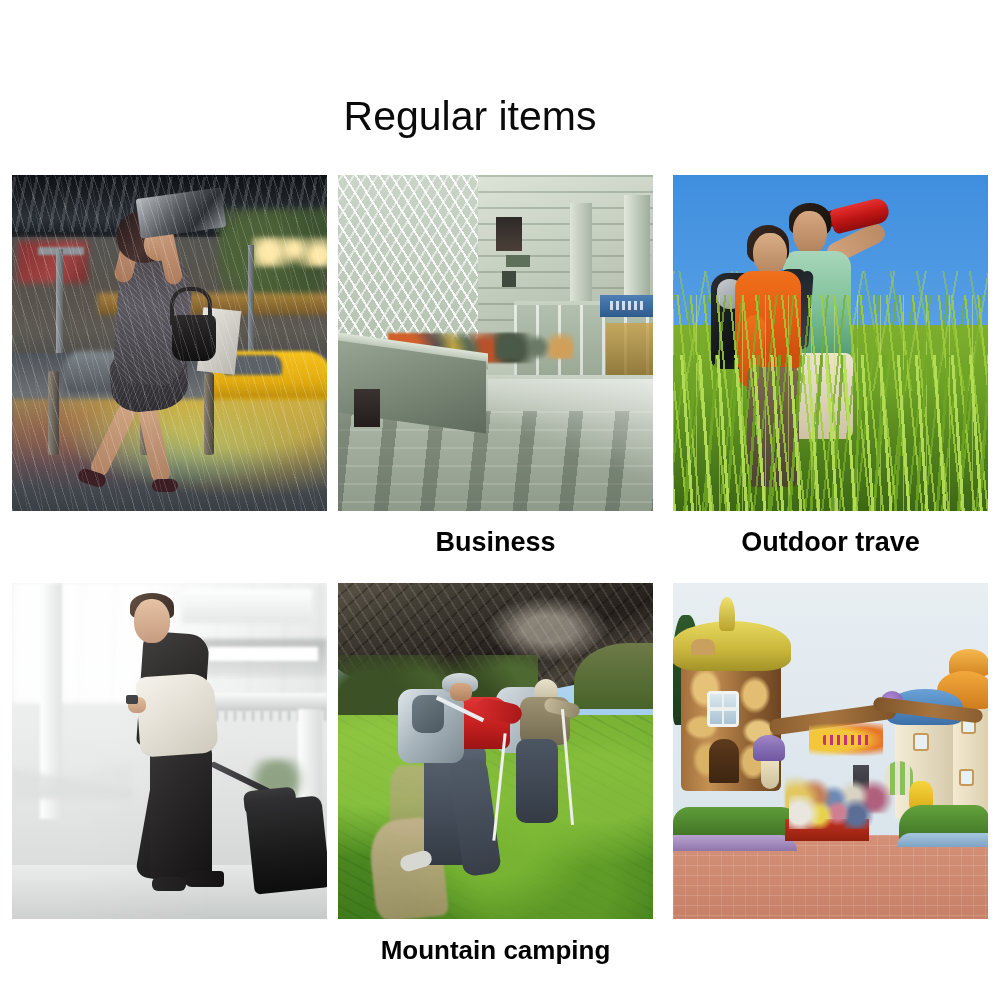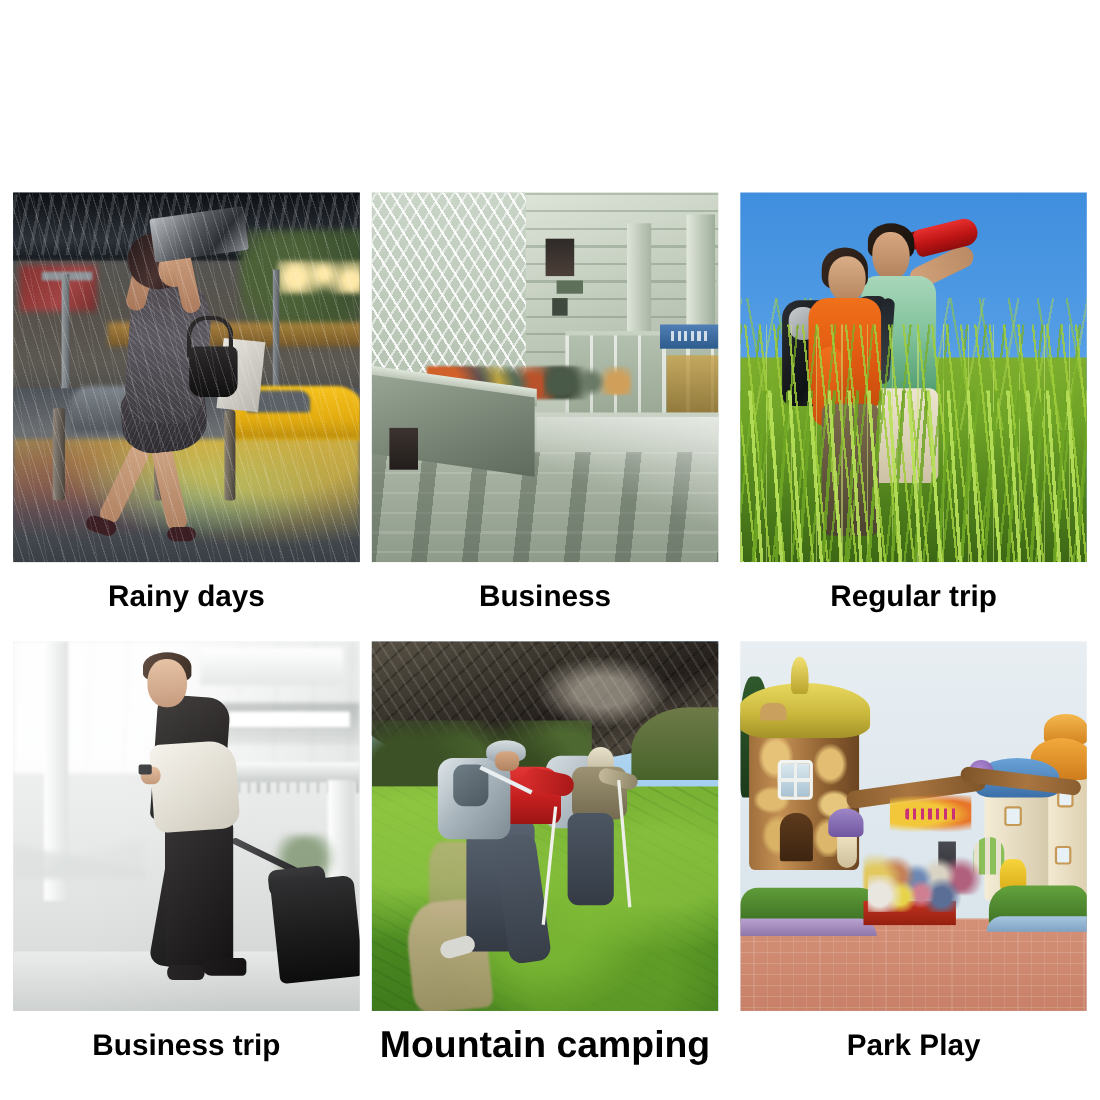--- a/index.html
+++ b/index.html
@@ -74,21 +74,21 @@
   }
   .caption {
     margin-top: 14px;
     text-align: center;
     font-size: 27px;
     font-weight: bold;
     color: #000000;
     line-height: 34px;
     white-space: nowrap;
   }
-  .cap-wide { font-size: 34px; }
+  .cap-wide { font-size: 26px; }
 
   
   .lay { position: absolute; }
   .full { left: 0; top: 0; width: 100%; height: 100%; }
 
   
   .p1-bg {
     background:
       linear-gradient(to bottom,
         #2a3036 0%, #3a4148 18%, #55504a 34%,
@@ -910,20 +910,21 @@
       radial-gradient(circle at 56% 52%, #cf7f92 0 12%, rgba(0,0,0,0) 26%),
       radial-gradient(circle at 78% 60%, #5b6f96 0 12%, rgba(0,0,0,0) 26%);
   }
   .p6-sign-dark { left: 180px; top: 182px; width: 16px; height: 34px; background: linear-gradient(to bottom,#4a4b52,#2d2e33); }
 </style>
 </head>
 <body>
 
 <div class="page">
 
+  <div class="subtitle">Regular items</div>
 
   <div class="grid">
 
     <div class="cell col0 row0">
       <div class="photo p1-bg">
         <div class="lay p1-bridge"></div>
         <div class="lay p1-bridge-slats"></div>
         <div class="lay p1-building"></div>
         <div class="lay p1-redsign"></div>
         <div class="lay p1-trees"></div>
@@ -949,21 +950,20 @@
         <div class="lay p1-paperbag"></div>
         <div class="lay p1-handbag-strap"></div>
         <div class="lay p1-handbag"></div>
         <div class="lay p1-arm-l"></div>
         <div class="lay p1-hair"></div>
         <div class="lay p1-face"></div>
         <div class="lay p1-arm-r"></div>
         <div class="lay p1-bag"></div>
         <div class="lay full p1-rain"></div>
       </div>
-      <div class="caption">Rainy days</div>
     </div>
 
     <div class="cell col1 row0">
       <div class="photo p2-bg">
         <div class="lay p2-ceiling"></div>
         <div class="lay p2-ceil-ribs"></div>
         <div class="lay p2-glass"></div>
         <div class="lay p2-col-a"></div>
         <div class="lay p2-col-b"></div>
         <div class="lay p2-shops"></div>
@@ -1003,21 +1003,21 @@
         <div class="lay p3-man-shorts"></div>
         <div class="lay p3-woman-hair"></div>
         <div class="lay p3-woman-head"></div>
         <div class="lay p3-woman-body"></div>
         <div class="lay p3-woman-arm"></div>
         <div class="lay p3-woman-hand"></div>
         <div class="lay p3-woman-legs"></div>
         <div class="lay p3-blades"></div>
         <div class="lay p3-blades-front"></div>
       </div>
-      <div class="caption">Regular trip</div>
+      <div class="caption">Outdoor trave</div>
     </div>
 
     <div class="cell col0 row1">
       <div class="photo p4-bg">
         <div class="lay p4-blur-top"></div>
         <div class="lay p4-ceiling-panel"></div>
         <div class="lay p4-dark-band"></div>
         <div class="lay p4-lights"></div>
         <div class="lay p4-balcony"></div>
         <div class="lay p4-rail"></div>
@@ -1034,21 +1034,20 @@
         <div class="lay p4-shoe2"></div>
         <div class="lay p4-shoe"></div>
         <div class="lay p4-suit"></div>
         <div class="lay p4-coat"></div>
         <div class="lay p4-hand"></div>
         <div class="lay p4-phone"></div>
         <div class="lay p4-hair"></div>
         <div class="lay p4-head"></div>
         <div class="lay full p4-motion"></div>
       </div>
-      <div class="caption">Business trip</div>
     </div>
 
     <div class="cell col1 row1">
       <div class="photo p5-sky">
         <div class="lay p5-sky-patch"></div>
         <div class="lay p5-cloud"></div>
         <div class="lay p5-cliff"></div>
         <div class="lay p5-cliff-tex"></div>
         <div class="lay p5-cliff-light"></div>
         <div class="lay p5-ridge-r"></div>
@@ -1109,17 +1108,16 @@
         <div class="lay p6-sign-dark"></div>
         <div class="lay p6-crowd-bg"></div>
         <div class="lay p6-plaza"></div>
         <div class="lay p6-hedge-l"></div>
         <div class="lay p6-hedge-r"></div>
         <div class="lay p6-kerb-l"></div>
         <div class="lay p6-kerb-r"></div>
         <div class="lay p6-carpet"></div>
         <div class="lay p6-walkers"></div>
       </div>
-      <div class="caption">Park Play</div>
     </div>
 
   </div>
 </div>
 
 </body></html>

